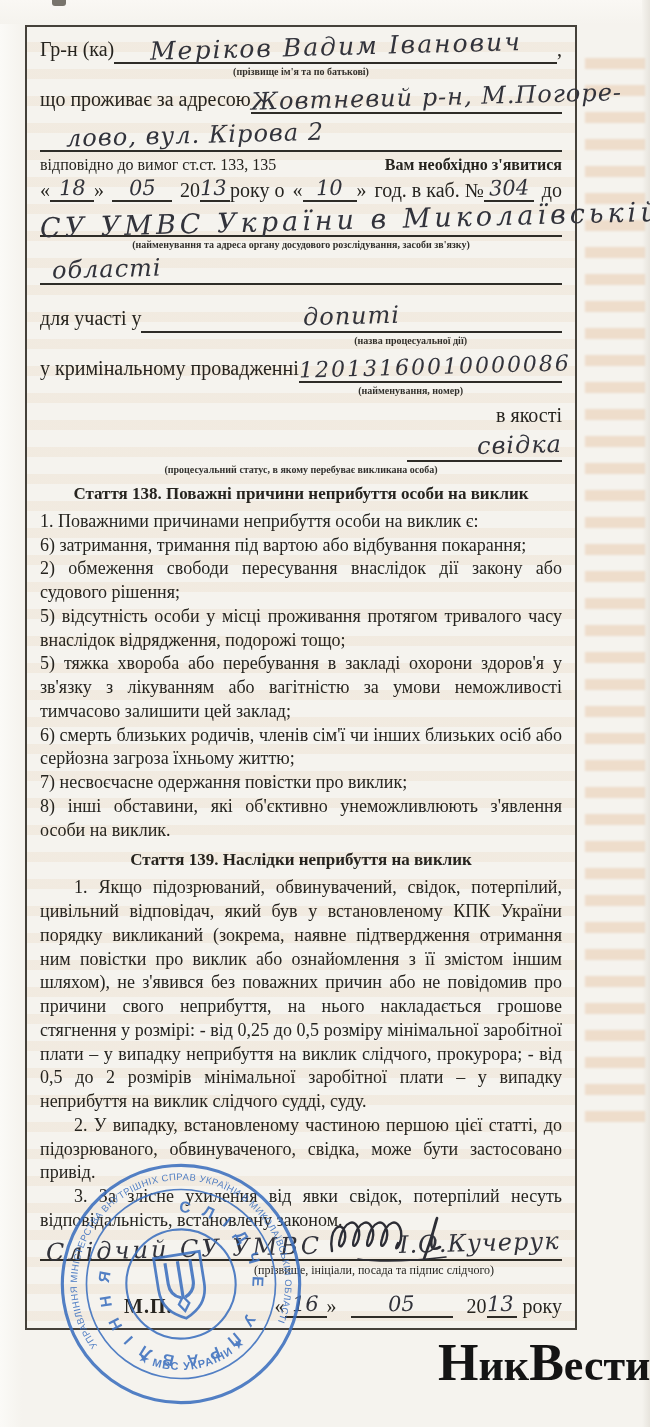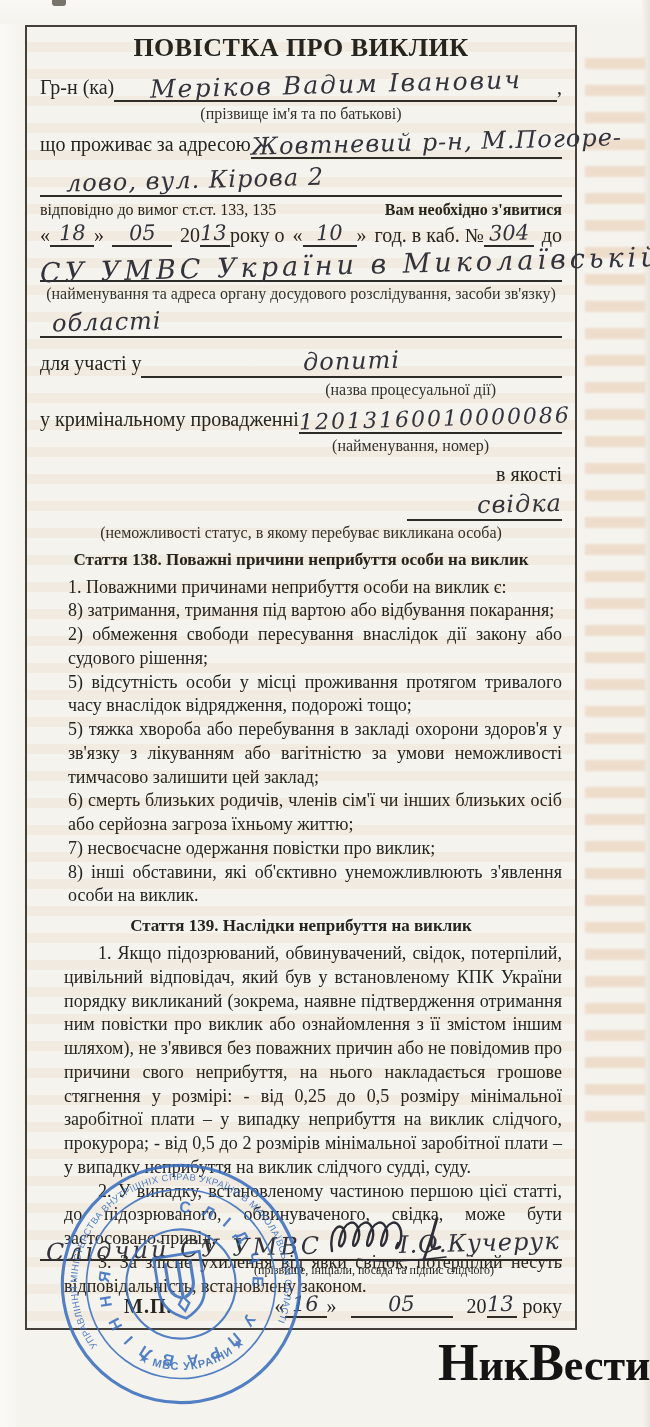--- a/index.html
+++ b/index.html
@@ -43,21 +43,21 @@
     font-family:"DejaVu Serif", serif;font-style:italic;color:#32333b;
     display:inline-block;transform:rotate(-1.5deg);white-space:nowrap;
   }
   .hw-name{font-size:25px;letter-spacing:2px;}
   .hw-addr{font-size:24px;letter-spacing:1px;}
   .hw-big{font-size:27px;letter-spacing:4px;}
   .hw-med{font-size:24px;letter-spacing:1px;}
   .hw-num{font-size:22px;letter-spacing:2px;}
   .hw-sm{font-size:21px;}
 
-  .cap{font-size:16px;text-align:center;line-height:1.2;margin:2px 0 4px;color:#33312c;}
+  .cap{font-size:10px;text-align:center;line-height:1.2;margin:2px 0 4px;color:#33312c;font-weight:bold;}
   .cap.offset{padding-left:42%;}
 
   .reqrow{display:flex;justify-content:space-between;font-size:16px;margin-top:4px;}
   .reqrow b{white-space:nowrap;text-align:center;}
 
   .daterow{display:flex;align-items:flex-end;font-size:20px;margin-top:2px;}
   .u{border-bottom:2px solid #2e2c27;text-align:center;}
   .u.day{width:44px;} .u.mon{flex:1;max-width:120px;} .u.yr{width:30px;text-align:left;}
   .u.hr{width:54px;} .u.cab{width:50px;}
   .daterow .gap{width:8px;}
@@ -95,21 +95,20 @@
 
 <div class="page-edge-left"></div>
 <div class="page-edge-top"></div>
 <div class="page-edge-right"></div>
 <div class="scan-mark"></div>
 <div class="bleed-right"></div>
 <div class="bleed-inner"></div>
 
 <div class="doc-box">
 
-  <div class="title">ПОВІСТКА ПРО ВИКЛИК</div>
 
   <div class="row">
     <span class="lbl">Гр-н (ка)</span>
     <span class="fill"><span class="hw hw-name">Меріков Вадим Іванович</span></span>
     <span class="tail">,</span>
   </div>
   <div class="cap">(прізвище ім'я та по батькові)</div>
 
   <div class="row">
     <span class="lbl">що проживає за адресою</span>
@@ -146,52 +145,52 @@
   </div>
 
   <div class="authline">
     <span class="hw hw-big">СУ УМВС України в Миколаївській</span>
   </div>
   <div class="cap">(найменування та адреса органу досудового розслідування, засоби зв'язку)</div>
   <div class="authline2">
     <span class="hw hw-med">області</span>
   </div>
 
-  <div class="row" style="margin-top:8px;">
+  <div class="row" style="margin-top:16px;">
     <span class="lbl">для участі у</span>
     <span class="fill"><span class="hw hw-med">допиті</span></span>
   </div>
   <div class="cap offset">(назва процесуальної дії)</div>
 
   <div class="row" style="margin-top:6px;">
     <span class="lbl">у кримінальному провадженні</span>
     <span class="fill"><span class="hw hw-num">12013160010000086</span></span>
   </div>
   <div class="cap offset">(найменування, номер)</div>
 
   <div class="row" style="margin-top:6px;flex-direction:column;">
     <span class="lbl">в якості</span>
     <span class="fill left" style="padding-left:70px;text-align:left;"><span class="hw hw-med">свідка</span></span>
   </div>
-  <div class="cap">(неможливості статус, в якому перебуває викликана особа)</div>
+  <div class="cap">(процесуальний статус, в якому перебуває викликана особа)</div>
 
   <div class="art-heading">Стаття 138. Поважні причини неприбуття особи на виклик</div>
-  <div class="body-text" style="margin-top:0;margin-left:28px;">
+  <div class="body-text" style="margin-top:0;">
     <p>1. Поважними причинами неприбуття особи на виклик є:</p>
-    <p>8) затримання, тримання під вартою або відбування покарання;</p>
+    <p>6) затримання, тримання під вартою або відбування покарання;</p>
     <p>2) обмеження свободи пересування внаслідок дії закону або судового рішення;</p>
     <p>5) відсутність особи у місці проживання протягом тривалого часу внаслідок відрядження, подорожі тощо;</p>
     <p>5) тяжка хвороба або перебування в закладі охорони здоров'я у зв'язку з лікуванням або вагітністю за умови неможливості тимчасово залишити цей заклад;</p>
     <p>6) смерть близьких родичів, членів сім'ї чи інших близьких осіб або серйозна загроза їхньому життю;</p>
     <p>7) несвоєчасне одержання повістки про виклик;</p>
     <p>8) інші обставини, які об'єктивно унеможливлюють з'явлення особи на виклик.</p>
   </div>
 
   <div class="art-heading">Стаття 139. Наслідки неприбуття на виклик</div>
-  <div class="body-text indent" style="margin-top:0;margin-left:24px;">
+  <div class="body-text indent" style="margin-top:0;">
     <p>1. Якщо підозрюваний, обвинувачений, свідок, потерпілий, цивільний відповідач, який був у встановленому КПК України порядку викликаний (зокрема, наявне підтвердження отримання ним повістки про виклик або ознайомлення з її змістом іншим шляхом), не з'явився без поважних причин або не повідомив про причини свого неприбуття, на нього накладається грошове стягнення у розмірі: - від 0,25 до 0,5 розміру мінімальної заробітної плати – у випадку неприбуття на виклик слідчого, прокурора; - від 0,5 до 2 розмірів мінімальної заробітної плати – у випадку неприбуття на виклик слідчого судді, суду.</p>
     <p>2. У випадку, встановленому частиною першою цієї статті, до підозрюваного, обвинуваченого, свідка, може бути застосовано привід.</p>
     <p>3. За злісне ухилення від явки свідок, потерпілий несуть відповідальність, встановлену законом.</p>
   </div>
 
   <div class="sig-block">
     <div class="sig-line">
       <span class="hw sig-role">Слідчий СУ УМВС</span>
       <svg class="sig-squiggle" width="130" height="58" viewBox="0 0 130 58">
         <path d="M4,44 C0,22 14,12 17,26 C19,38 8,46 12,32 C16,14 28,10 31,24 C33,36 22,46 26,32 C30,14 42,10 45,24 C47,36 36,46 40,32 C44,14 56,10 59,24 C61,36 50,46 54,32 C58,14 70,10 73,24 C75,38 64,48 70,36" fill="none" stroke="#2c2d35" stroke-width="2.4" stroke-linecap="round"></path>

